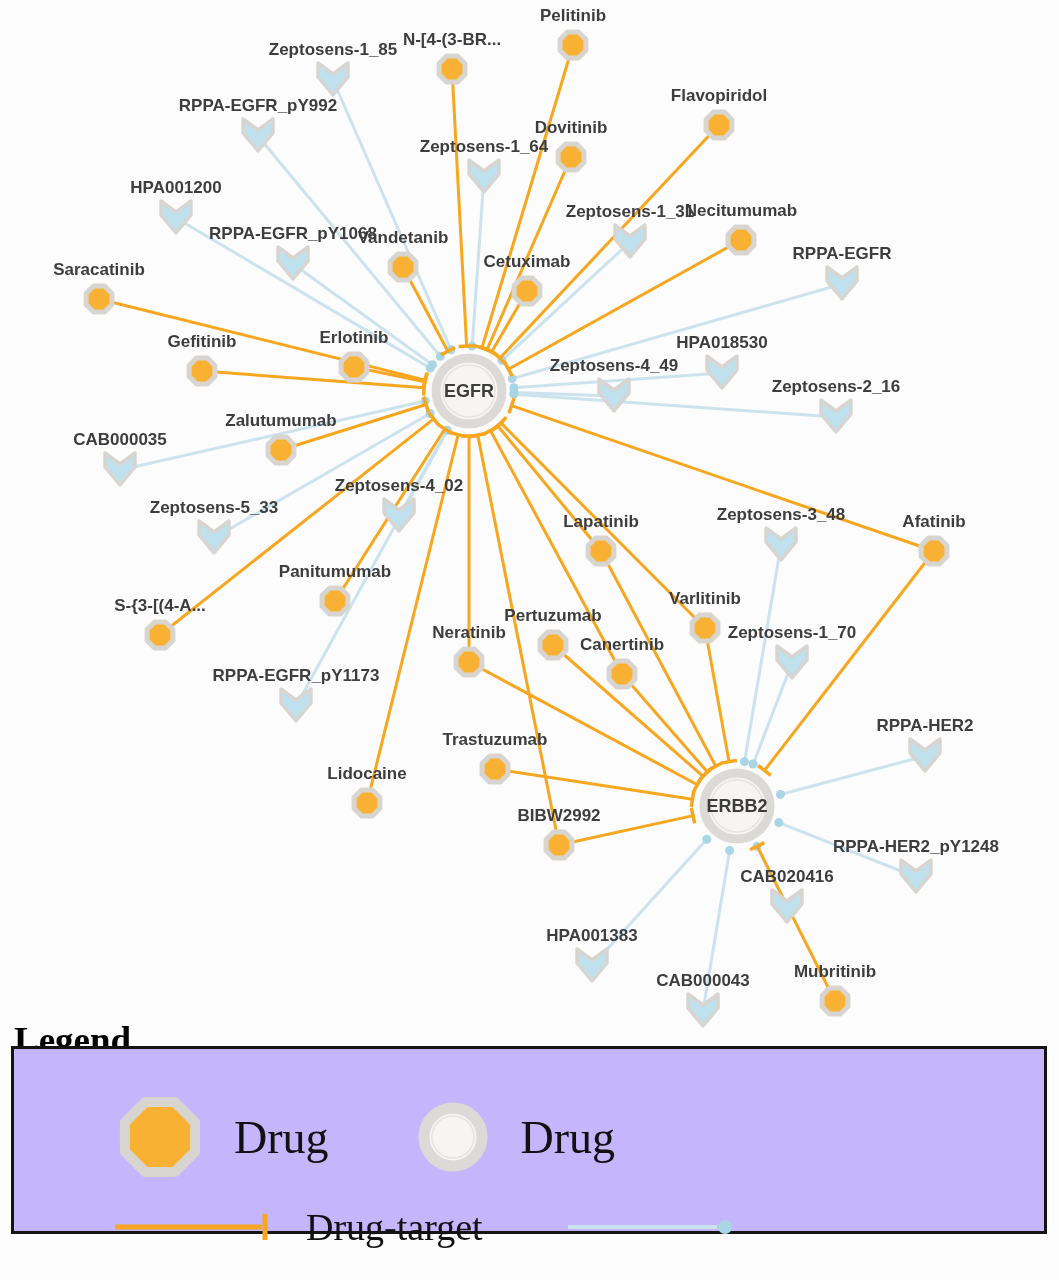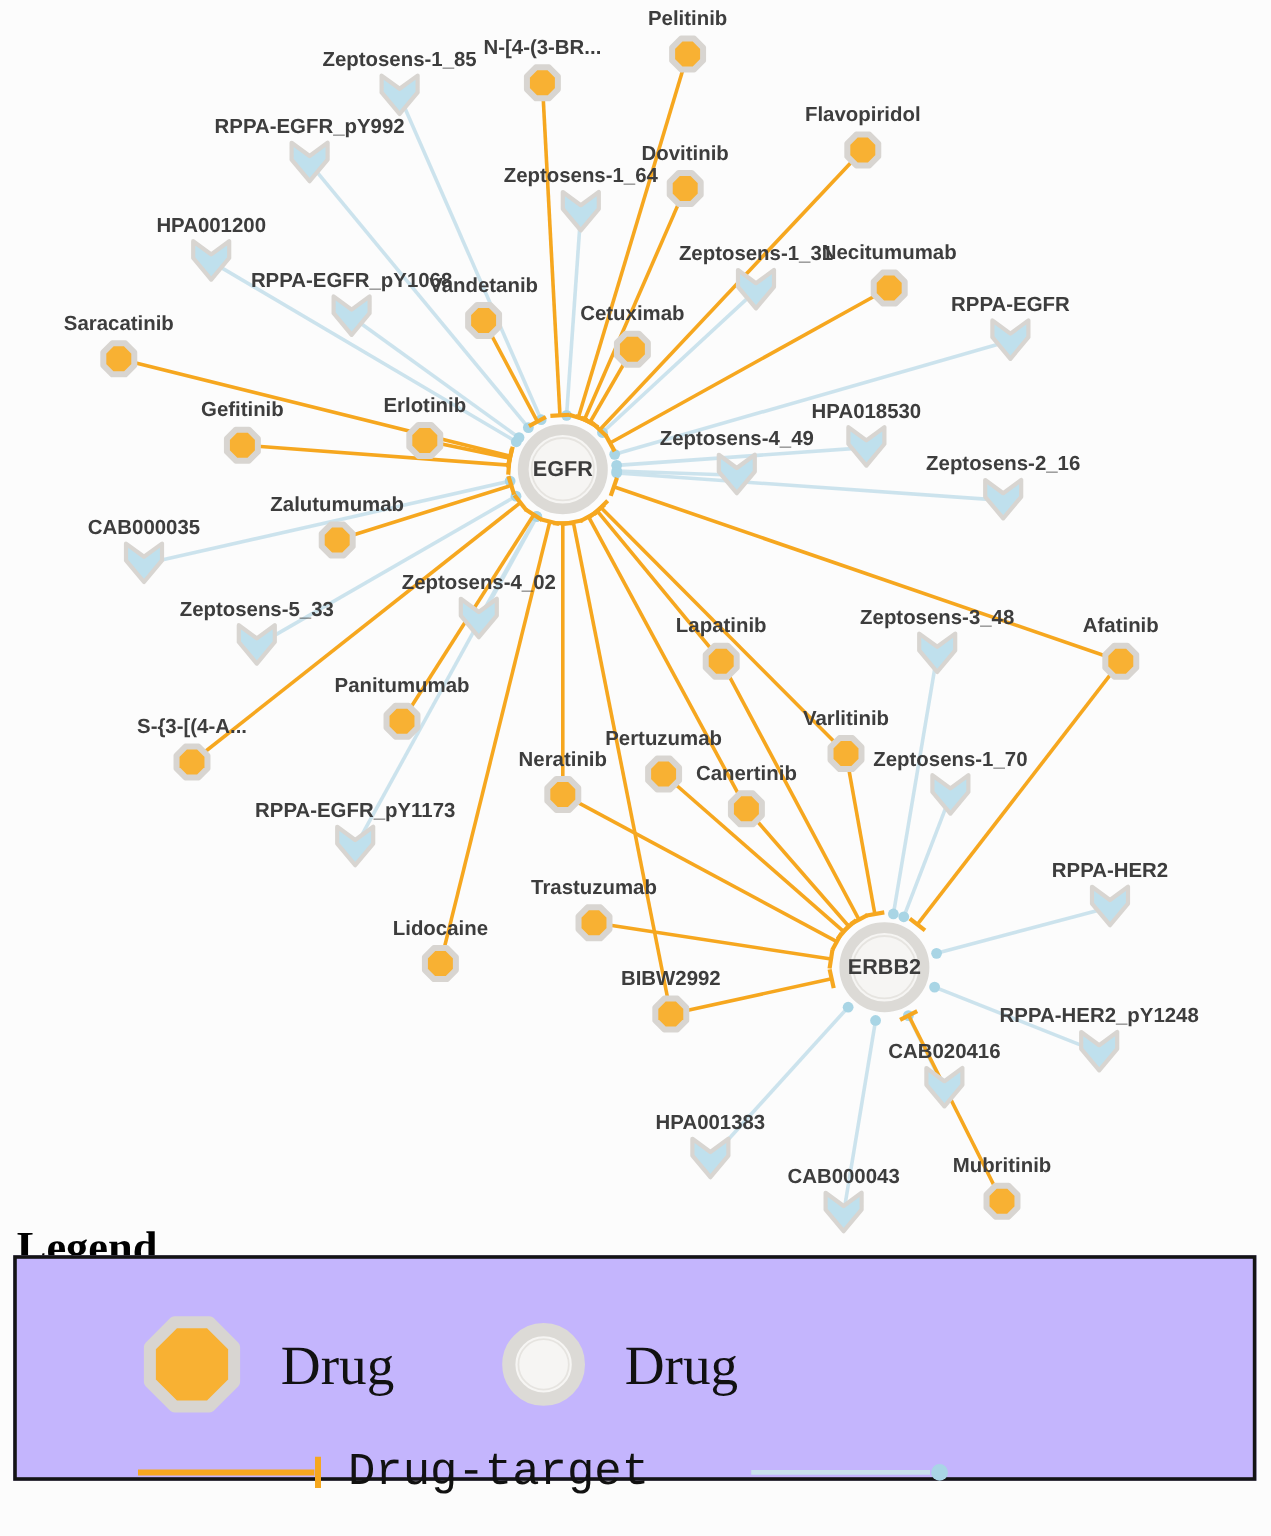--- a/index.html
+++ b/index.html
@@ -17,21 +17,21 @@
   .legend-box{
     position:absolute;left:11px;top:1046px;width:1036px;height:188px;
     border:3px solid #141414;background:#c4b5fd;box-sizing:border-box;
   }
   .legend-row{position:absolute;left:0;right:0;display:flex;align-items:center}
   .row-nodes{top:36px;height:104px;padding-left:98px}
   .row-edges{top:152px;height:52px;padding-left:98px}
   .legend-item{display:flex;align-items:center}
   .legend-item + .legend-item{margin-left:82px}
   .legend-label{font-family:"Liberation Serif",serif;font-size:46px;color:#111;margin-left:26px;white-space:nowrap}
-  .legend-edge-label{font-family:Liberation Mono, monospace;font-size:38px;color:#111;margin-left:12px;white-space:nowrap}
+  .legend-edge-label{font-family:Liberation Serif, serif;font-size:38px;color:#111;margin-left:28px;white-space:nowrap}
 </style>
 </head>
 <body>
 
 <svg id="graph" width="1059" height="1040" viewBox="0 0 1059 1040">
   <g>
       <line x1="333" y1="80" x2="450.97010736128766" y2="349.76987786294455" stroke="#C9E2EC" stroke-width="3" stroke-opacity="0.95"></line>
       <circle cx="450.97010736128766" cy="349.76987786294455" r="4.5" fill="#A9D5E5"></circle>
       <line x1="258" y1="136" x2="440.3122355071738" y2="356.32995286412" stroke="#C9E2EC" stroke-width="3" stroke-opacity="0.95"></line>
       <circle cx="440.3122355071738" cy="356.32995286412" r="4.5" fill="#A9D5E5"></circle>

